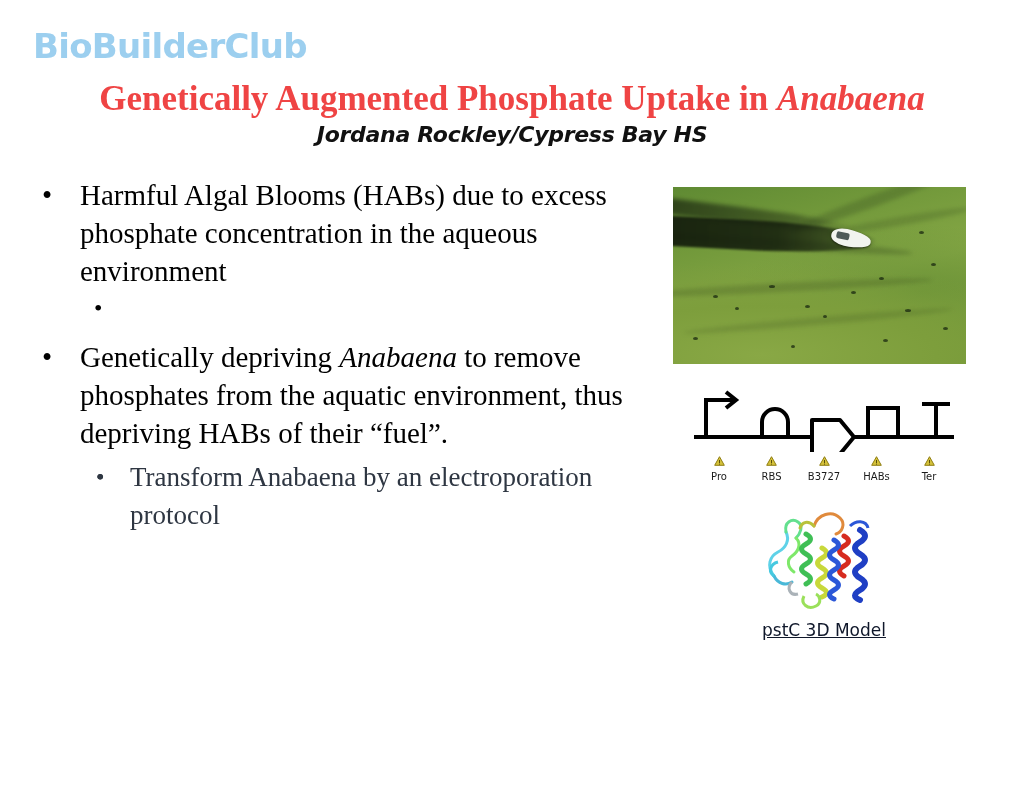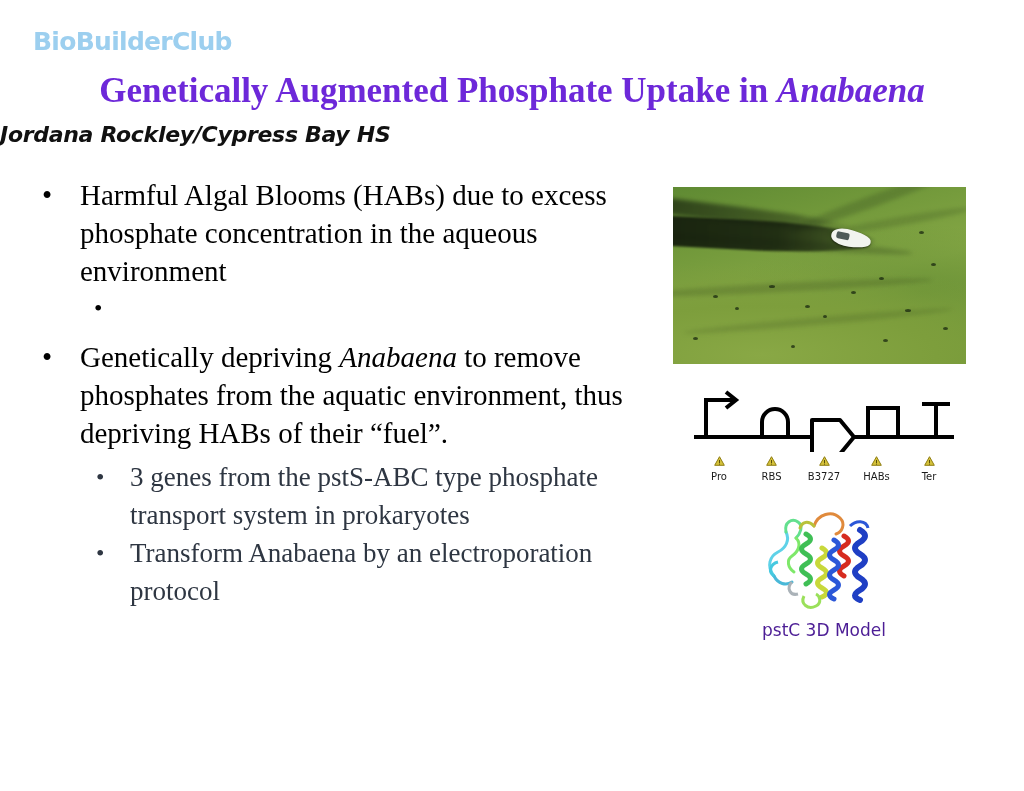--- a/index.html
+++ b/index.html
@@ -18,49 +18,49 @@
     overflow: hidden;
   }
 
   
   .logo {
     position: absolute;
     left: 33px;
     top: 29px;
     font-family: "DejaVu Sans", sans-serif;
     font-weight: bold;
-    font-size: 25px;
+    font-size: 34px;
     letter-spacing: -0.7px;
     color: #9ccfef;
     line-height: 1;
     white-space: nowrap;
   }
 
   
   .title {
     position: absolute;
     left: 0;
-    top: 72px;
+    top: 80px;
     width: 1024px;
     text-align: center;
     font-family: "Liberation Serif", serif;
     font-weight: bold;
     font-size: 35px;
-    color: #6d28d9;
+    color: #ef4444;
     line-height: 1.1;
     white-space: nowrap;
   }
   .title .sp { font-style: italic; }
 
   .subtitle {
     position: absolute;
     left: 0;
     top: 122px;
     width: 1024px;
-    text-align: left;
+    text-align: center;
     font-family: "DejaVu Sans", sans-serif;
     font-style: italic;
     font-weight: bold;
     font-size: 22px;
     color: #111111;
     line-height: 1.2;
     letter-spacing: -0.3px;
   }
 
   
@@ -235,21 +235,22 @@
   .protein svg { display: block; }
 
   .protein-caption {
     position: absolute;
     left: 694px;
     top: 620px;
     width: 260px;
     text-align: center;
     font-family: "DejaVu Sans", sans-serif;
     font-size: 17px;
-    color: #4c1d95;
+    color: #0f172a;
+    text-decoration: underline;
   }
 </style>
 </head>
 <body>
 
 <div class="slide">
 
   <div class="logo">BioBuilderClub</div>
 
   <div class="title"><span>Genetically Augmented Phosphate Uptake in </span><span class="sp">Anabaena</span></div>
@@ -271,21 +272,20 @@
 
     <div class="bullet">
       <span class="marker">•</span>
       <span>Genetically depriving </span><span class="sp">Anabaena</span><span> to remove phosphates from the aquatic environment, thus depriving HABs of their “fuel”.</span>
     </div>
 
     <div class="gap-2"></div>
 
     <div class="subbullet dark">
       <span class="marker">•</span>
-      <span>3 genes from the pstS-ABC type phosphate transport system in prokaryotes</span>
     </div>
 
     <div class="subbullet dark">
       <span class="marker">•</span>
       <span>Transform Anabaena by an electroporation protocol</span>
     </div>
 
   </div>
 
   <div class="bloom-photo">

